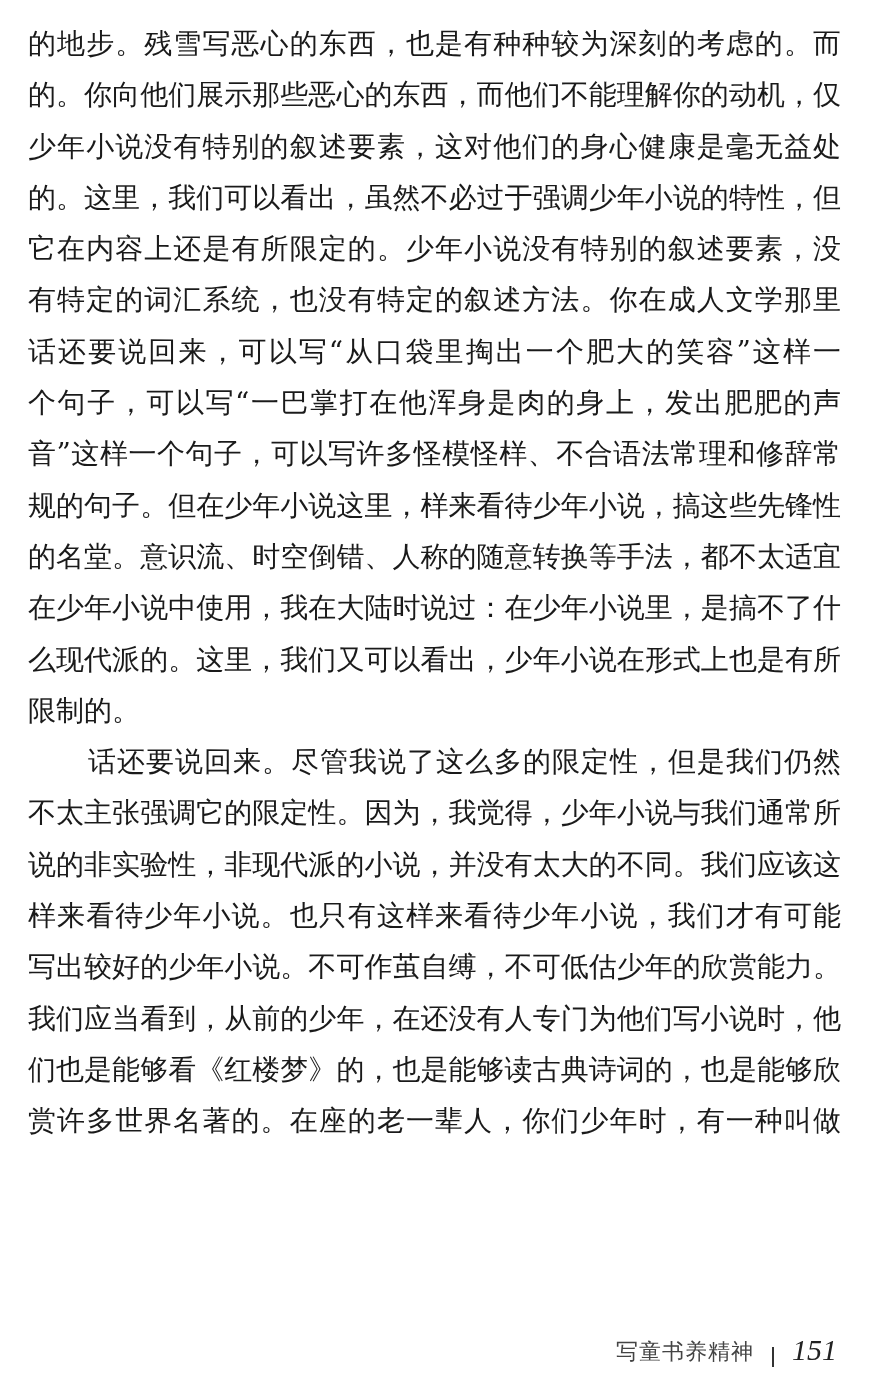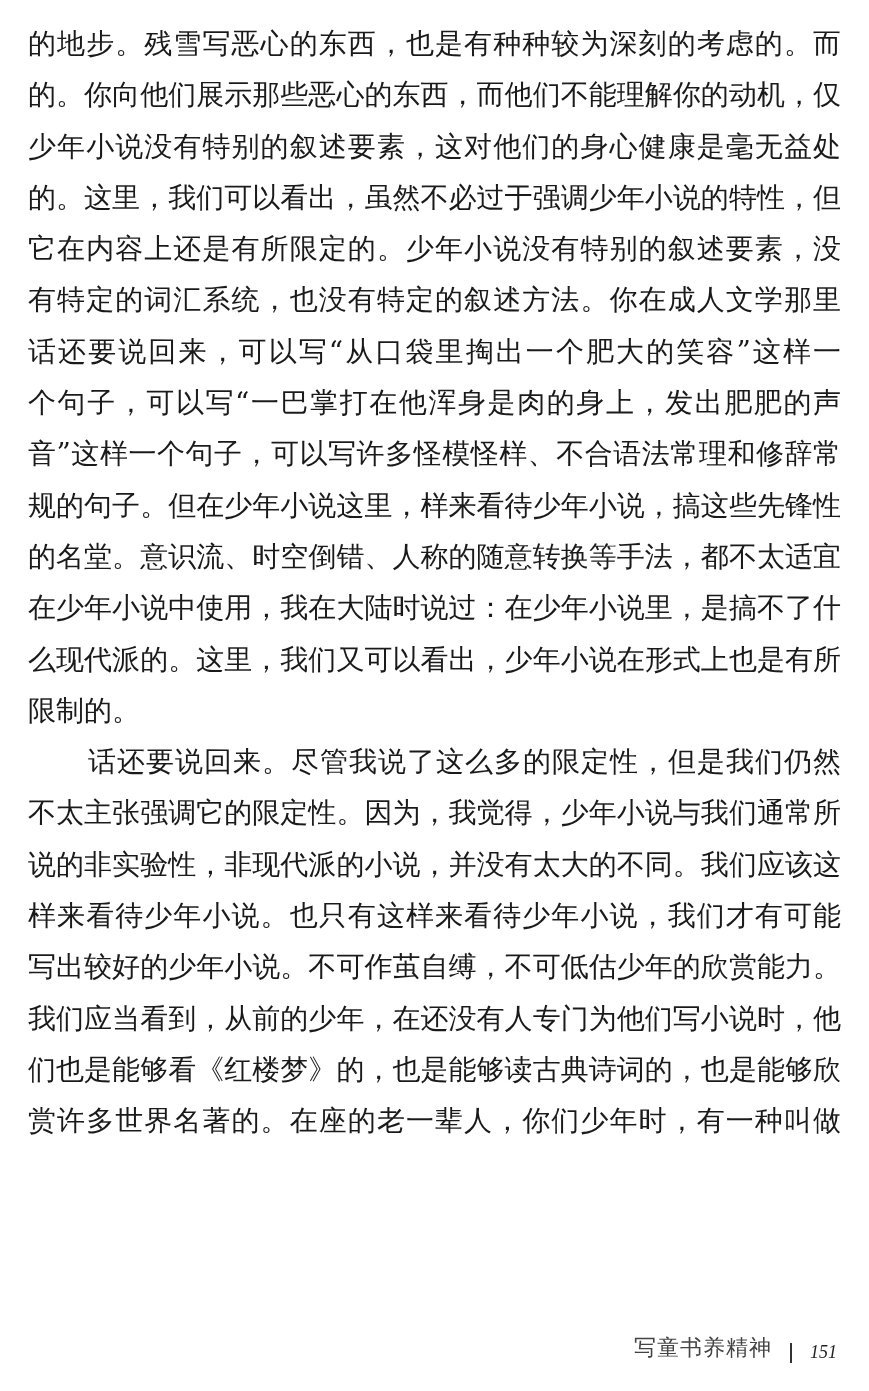--- a/index.html
+++ b/index.html
@@ -30,21 +30,21 @@
   }
   .footer .book-title {
     font-family: "DejaVu Sans", "Liberation Sans", sans-serif;
     font-size: 22px; letter-spacing: 1px; color: #444;
   }
   .footer .sep {
     display: inline-block; width: 2px; height: 20px; background: #333;
   }
   .footer .page-num {
     font-family: "Liberation Serif", "DejaVu Serif", serif;
-    font-style: italic; font-size: 18px; color: #222;
+    font-style: italic; font-size: 30px; color: #222;
   }
 </style>
 </head>
 <body>
 
 <div class="page-text">
   <span class="line">的地步。残雪写恶心的东西，也是有种种较为深刻的考虑的。而</span>
   <span class="line">的。你向他们展示那些恶心的东西，而他们不能理解你的动机，仅</span>
   <span class="line">少年小说没有特别的叙述要素，这对他们的身心健康是毫无益处</span>
   <span class="line">的。这里，我们可以看出，虽然不必过于强调少年小说的特性，但</span>

